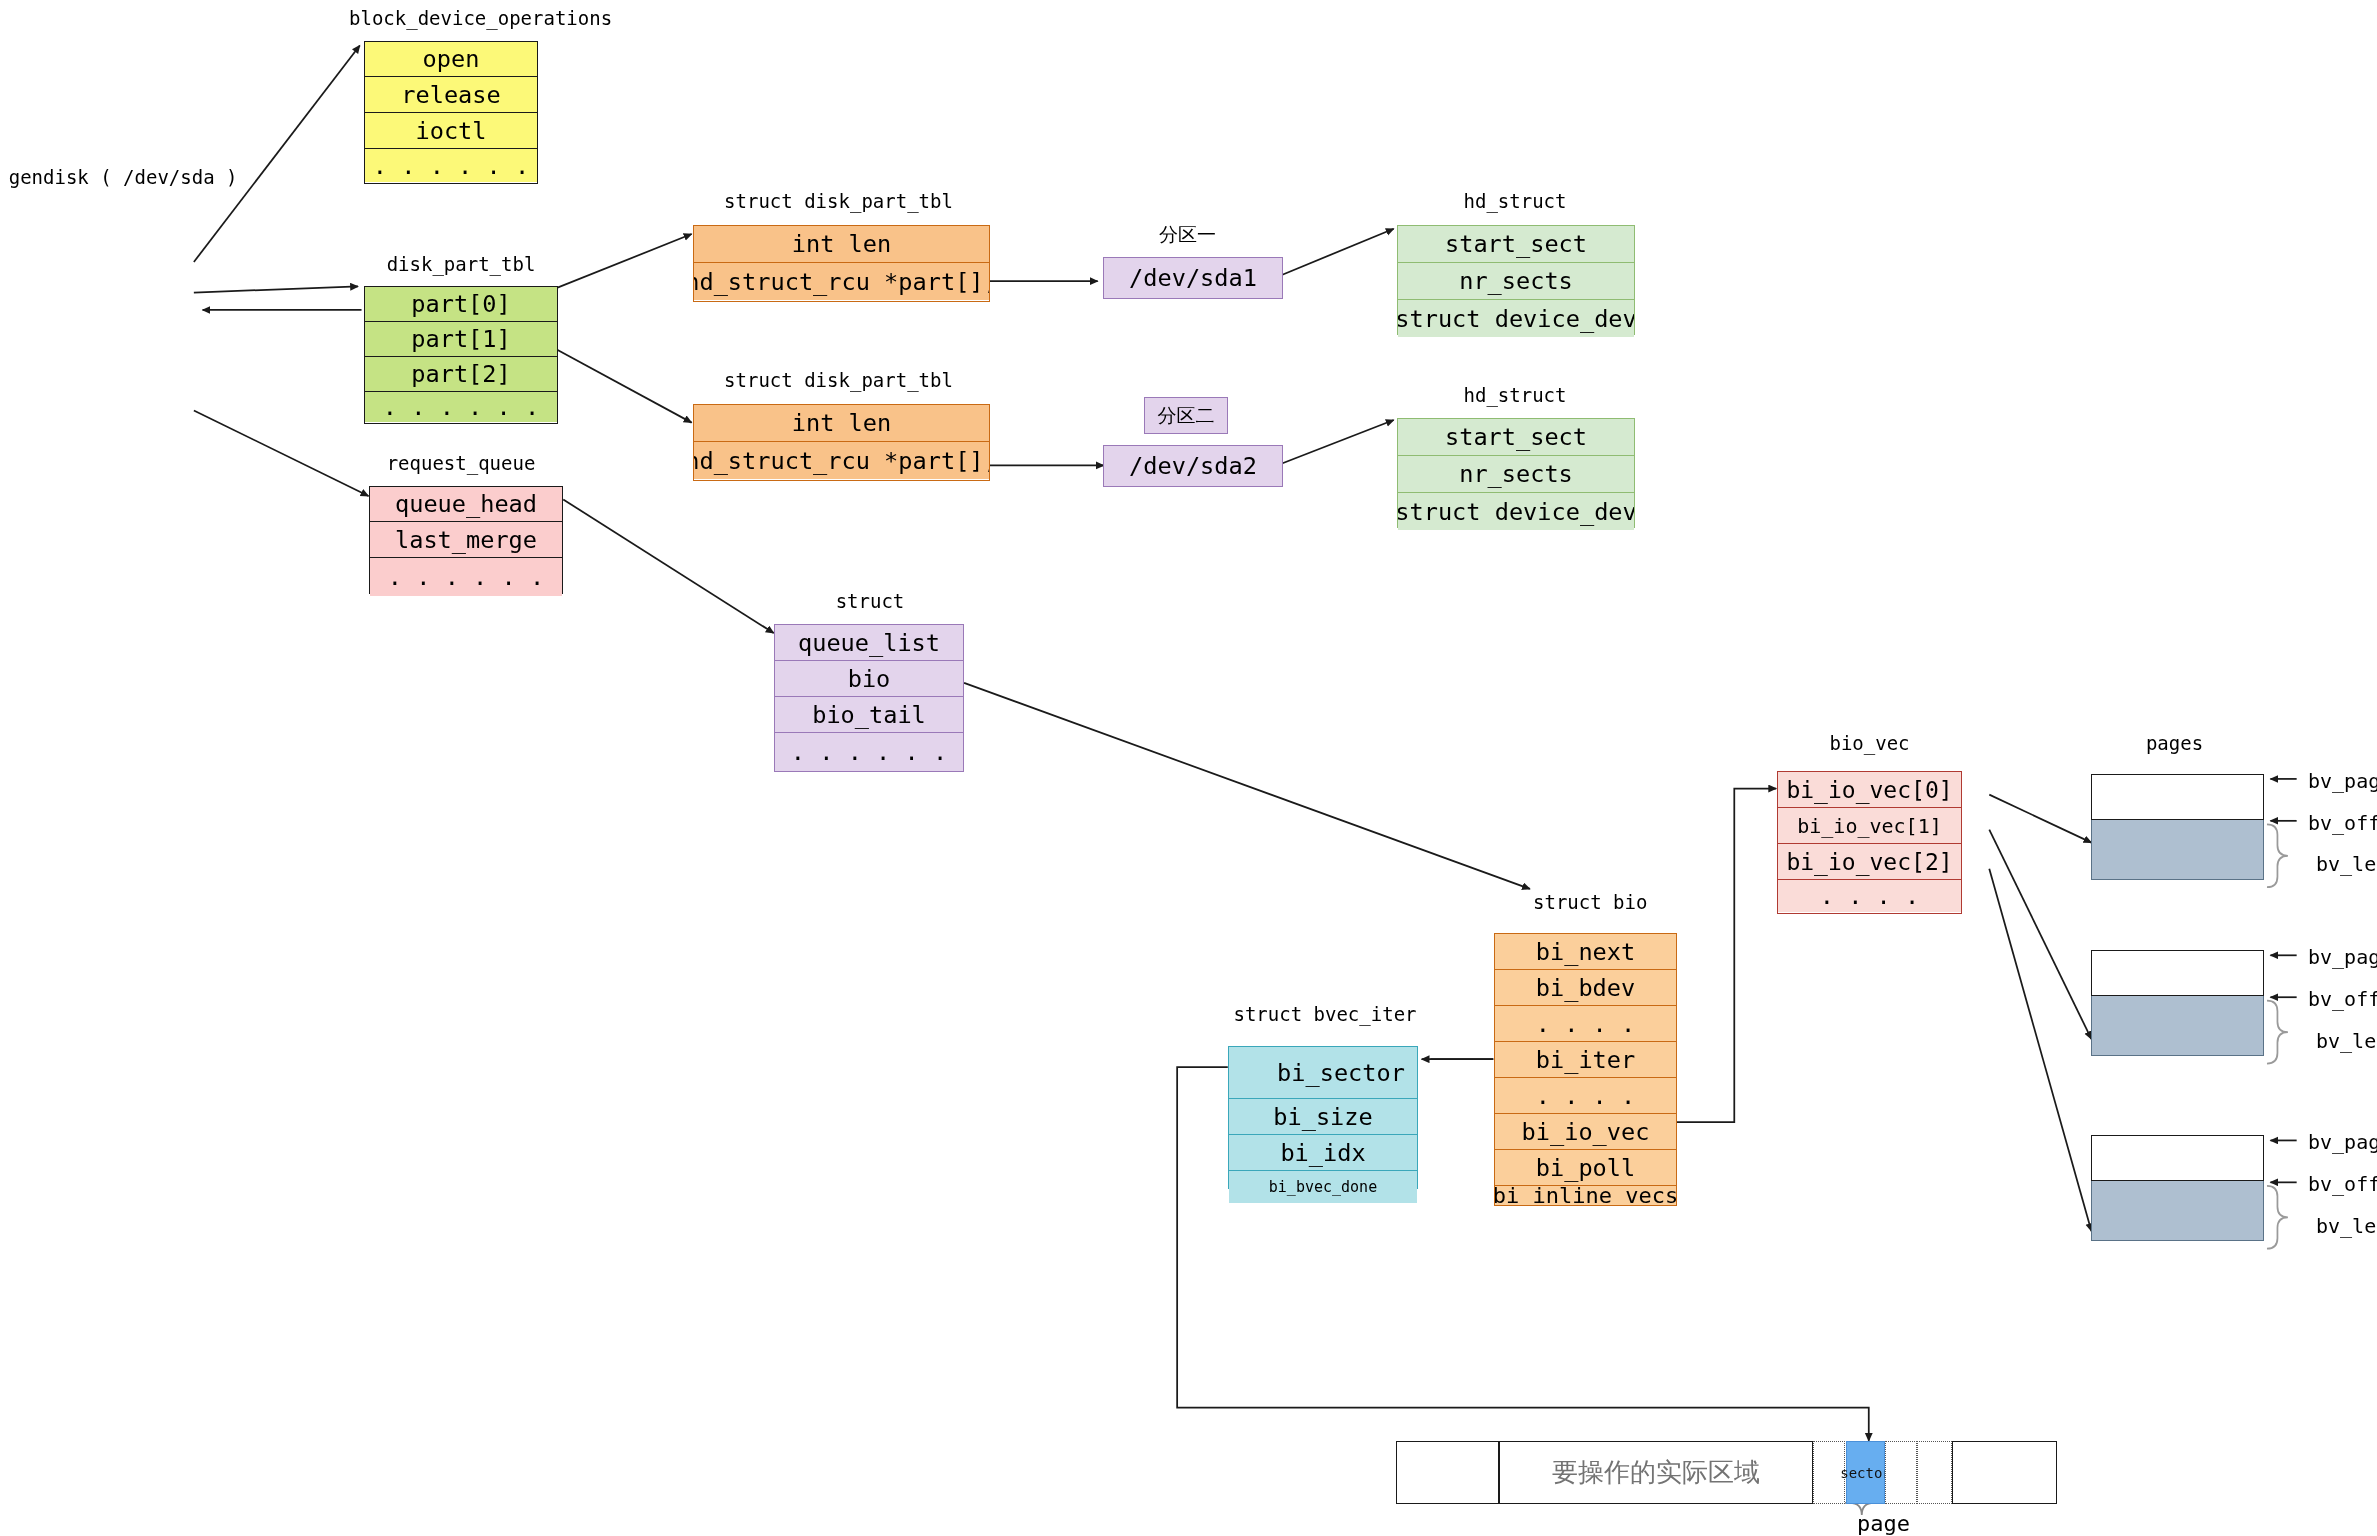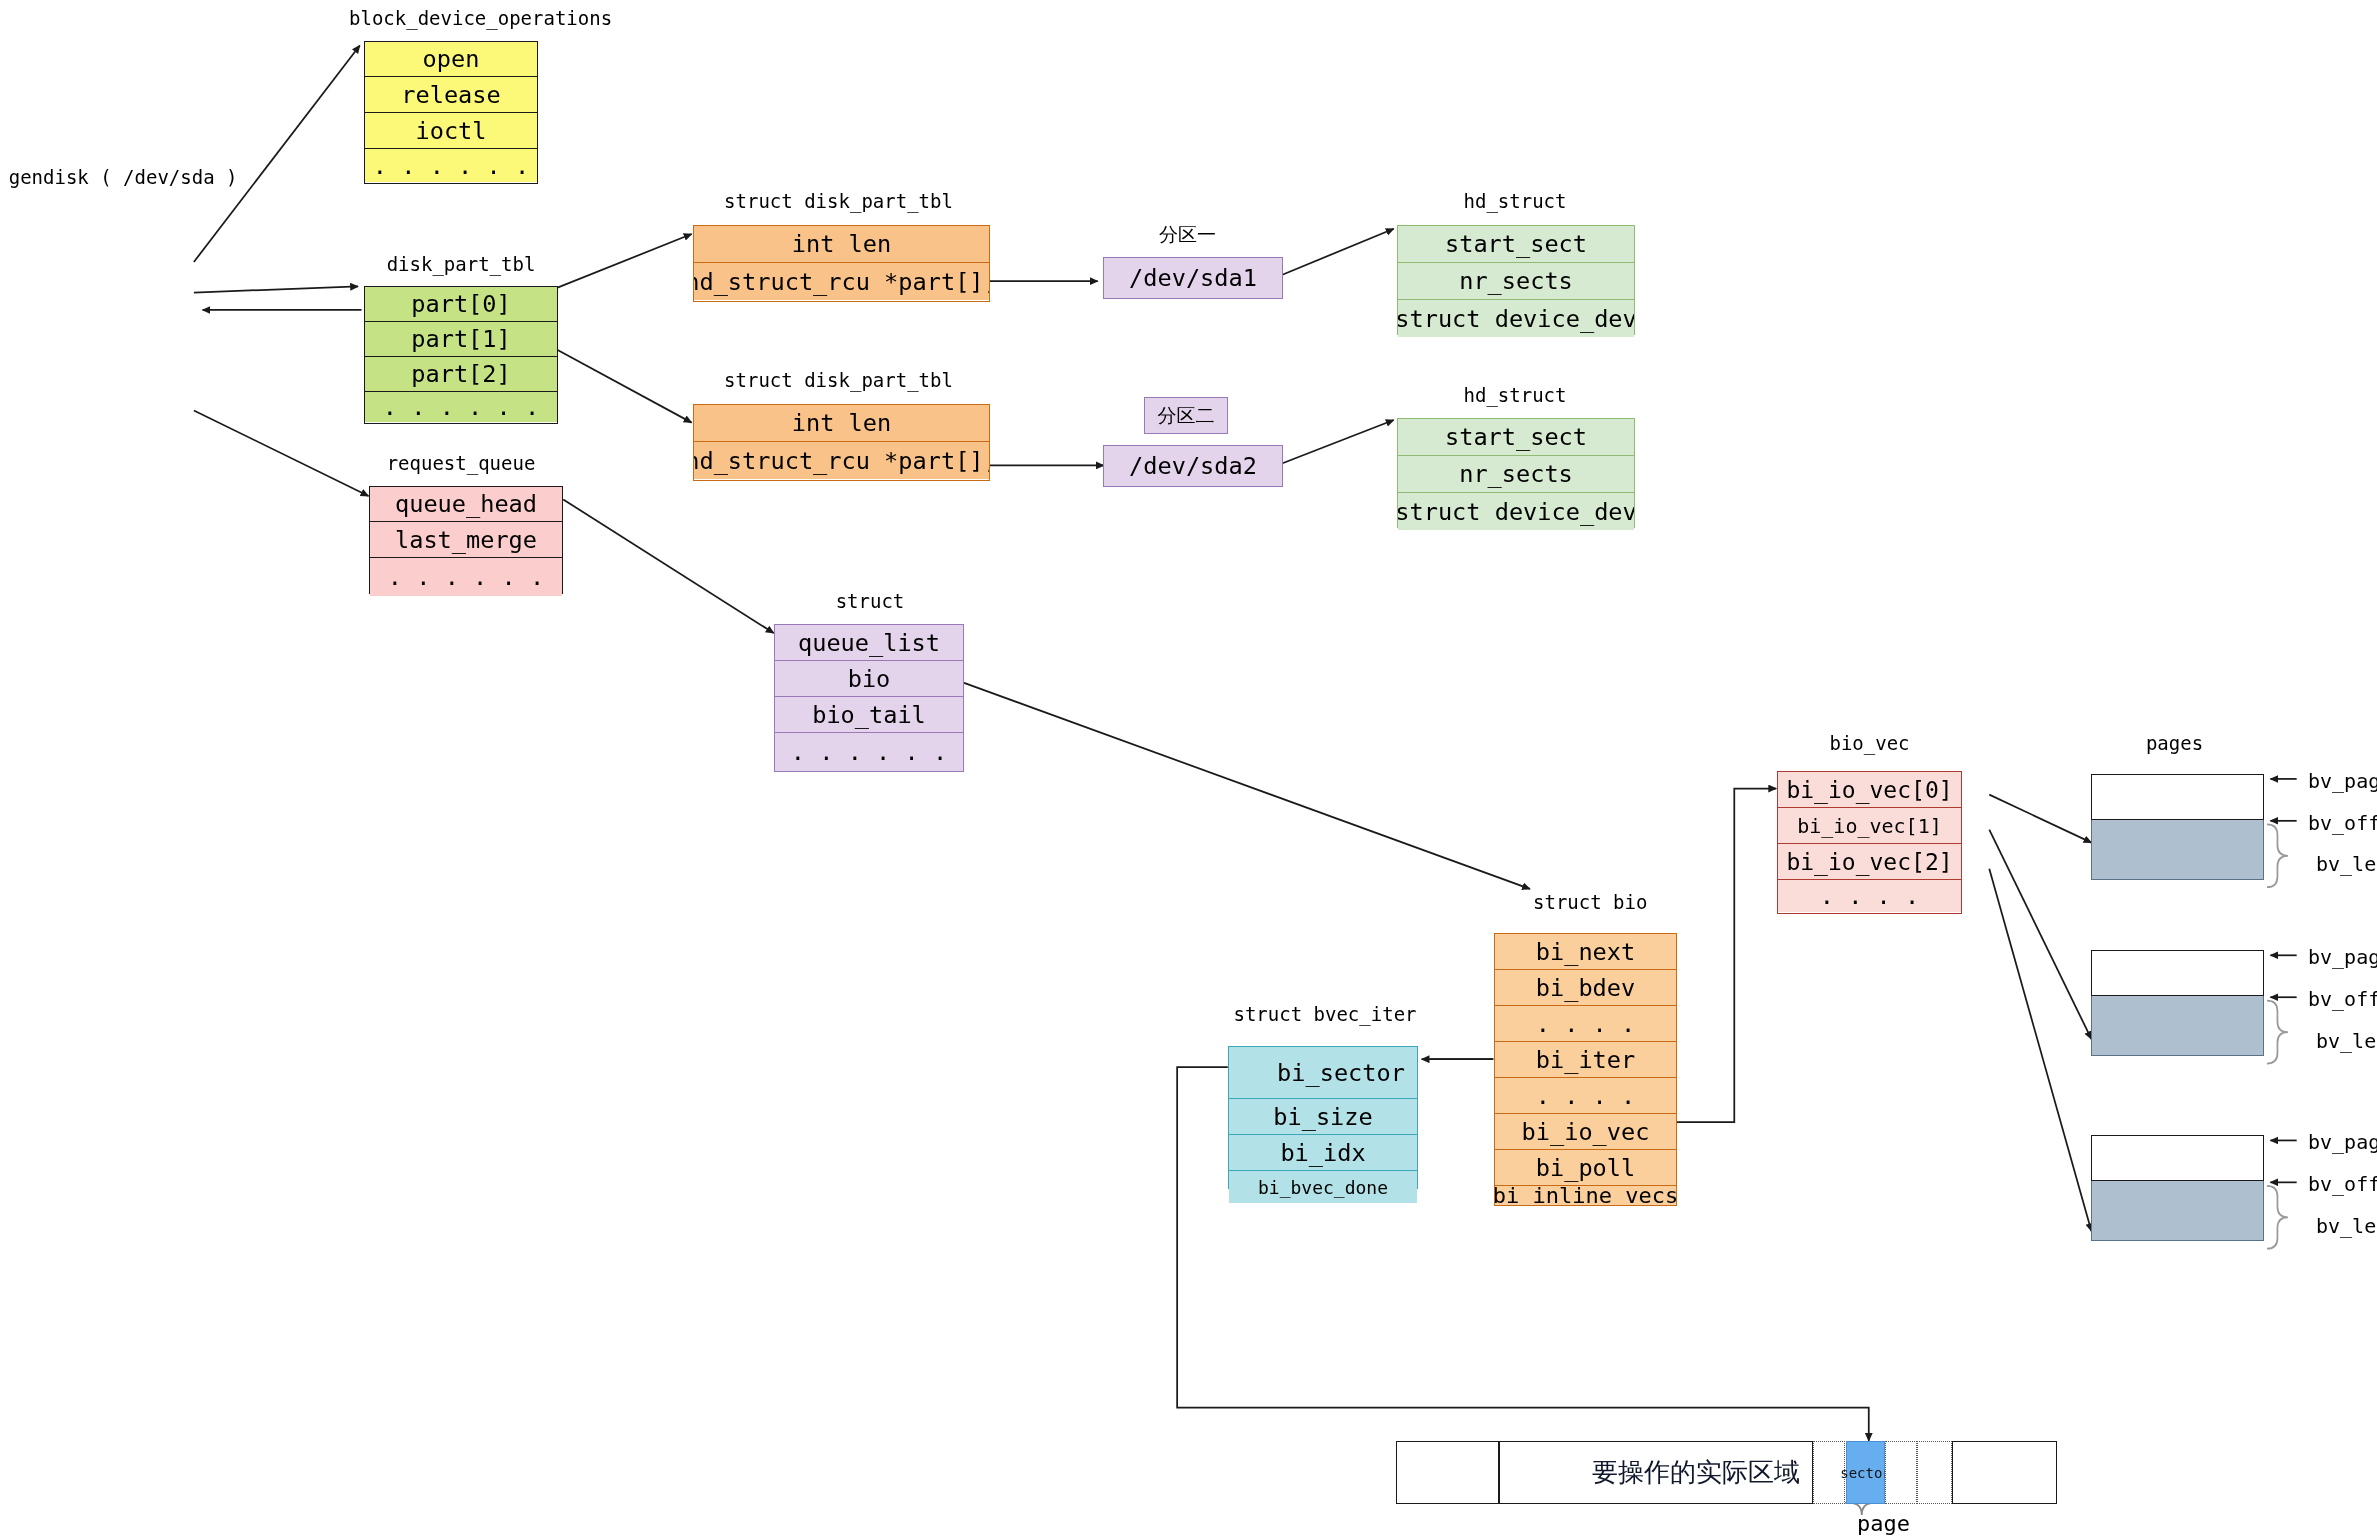--- a/index.html
+++ b/index.html
@@ -67,21 +67,21 @@
   
   .page{position:absolute;box-sizing:border-box;}
   .page .top{box-sizing:border-box;background:#ffffff;border:1.7px solid #1a1a1a;}
   .page .bot{box-sizing:border-box;background:#aebfd0;border:1.7px solid #5a7287;border-top:none;}
   .pglabel{position:absolute;font-size:20px;color:#000;white-space:nowrap;}
   .cell{position:absolute;box-sizing:border-box;background:#fff;border:1.7px solid #1a1a1a;}
   .dcell{position:absolute;box-sizing:border-box;background:#fff;border:0.9px dotted #555;}
   .sector{position:absolute;box-sizing:border-box;background:#67aef0;border:0.9px solid #4a90d9;
           display:flex;align-items:center;justify-content:center;font-size:14px;color:#111;}
   .striptxt{position:absolute;display:flex;align-items:center;justify-content:center;
-            font-size:26px;color:#0f172a;font-family:"DejaVu Sans","Liberation Sans",sans-serif;margin-left:40px;}
+            font-size:26px;color:#737373;font-family:"DejaVu Sans","Liberation Sans",sans-serif;}
   .pagecap{position:absolute;font-size:22px;color:#000;white-space:nowrap;}
 </style>
 </head>
 <body>
 
 <div id="stage">
 
   <svg class="lines" viewBox="0 0 2722 1759" preserveAspectRatio="none">
     <defs>
       <marker id="ah" markerWidth="11" markerHeight="11" refX="9" refY="4.5" orient="auto" markerUnits="userSpaceOnUse">
@@ -207,21 +207,21 @@
     <div class="row redtxt" style="height:36px;">bi_io_vec</div>
     <div class="row" style="height:36px;">bi_poll</div>
     <div class="row" style="height:19px;font-size:22px;">bi_inline_vecs</div>
   </div>
 
   <div class="caption" style="left:1228px;top:1003px;width:194px;">struct bvec_iter</div>
   <div class="struct teal" style="left:1228px;top:1046px;width:190px;height:143px;">
     <div class="row" style="height:52px;padding-left:36px;">bi_sector</div>
     <div class="row" style="height:36px;">bi_size</div>
     <div class="row" style="height:36px;">bi_idx</div>
-    <div class="row" style="height:32px;font-size:18px;">bi_bvec_done</div>
+    <div class="row" style="height:32px;font-size:15px;">bi_bvec_done</div>
   </div>
 
   <div class="caption" style="left:1777px;top:732px;width:185px;">bio_vec</div>
   <div class="struct redvec" style="left:1777px;top:771px;width:185px;height:143px;">
     <div class="row" style="height:36px;font-size:23px;">bi_io_vec[0]</div>
     <div class="row" style="height:36px;font-size:20px;">bi_io_vec[1]</div>
     <div class="row" style="height:36px;font-size:23px;">bi_io_vec[2]</div>
     <div class="row" style="height:32px;">. . . .</div>
   </div>
 

